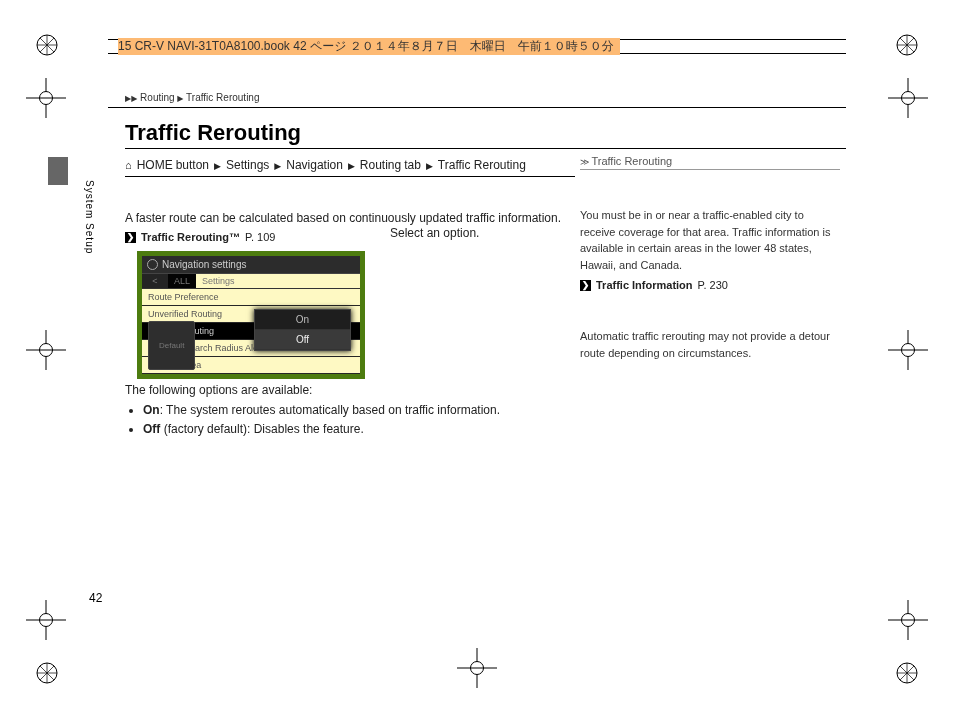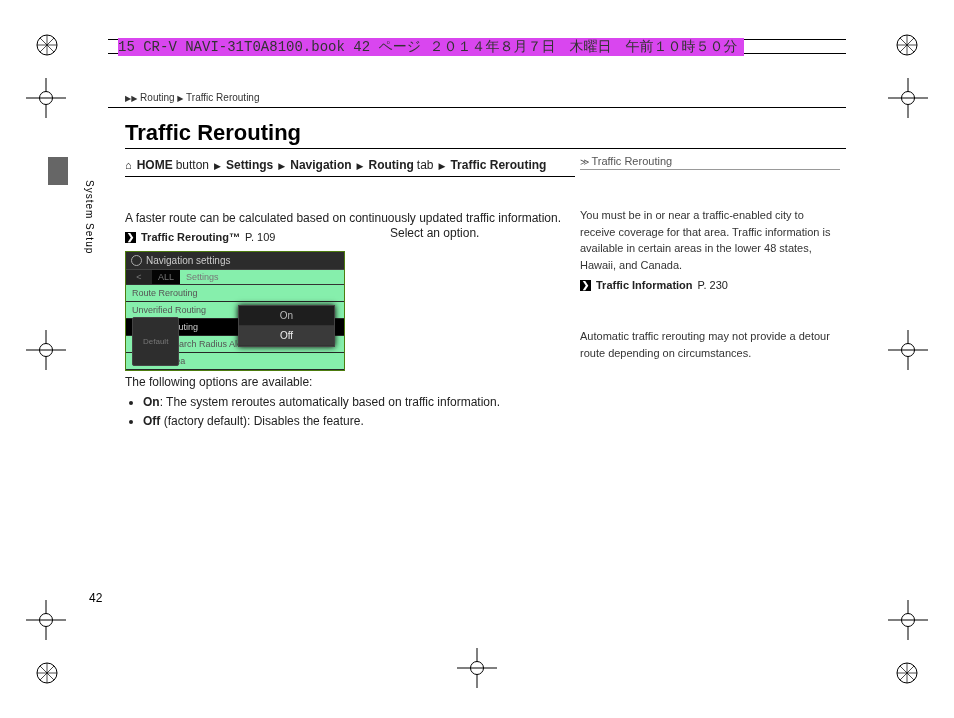--- a/index.html
+++ b/index.html
@@ -11,37 +11,37 @@
   .cross{position:absolute;width:40px;height:40px;}
   .cross::before,.cross::after{content:"";position:absolute;background:#000;}
   .cross::before{left:50%;top:0;width:1px;height:100%;transform:translateX(-50%);}
   .cross::after{top:50%;left:0;height:1px;width:100%;transform:translateY(-50%);}
   .cross .dot{position:absolute;width:12px;height:12px;border:1px solid #000;border-radius:50%;background:#fff;left:50%;top:50%;transform:translate(-50%,-50%);}
   .cross.lt{left:26px;top:78px;} .cross.rt{right:26px;top:78px;}
   .cross.lm{left:26px;top:330px;} .cross.rm{right:26px;top:330px;}
   .cross.lb{left:26px;bottom:78px;} .cross.rb{right:26px;bottom:78px;}
   .cross.bm{left:50%;bottom:30px;transform:translateX(-50%);}
   .header-line{position:absolute;left:108px;right:108px;top:39px;height:13px;border-top:1px solid #000;border-bottom:1px solid #000;display:flex;align-items:center;padding-left:10px;}
-  .header-line span{font-size:14px;background:#d946ef;padding-right:6px;font-family:Liberation Mono, monospace;color:#333;}
+  .header-line span{font-size:12px;background:#fdba74;padding-right:6px;font-family:Liberation Sans, sans-serif;color:#333;}
   .breadcrumb{position:absolute;left:125px;top:92px;font-size:10px;color:#333;}
   .breadcrumb .tri{font-size:8px;color:#333;}
   .bc-line{position:absolute;left:108px;right:108px;top:107px;border-top:1px solid #000;}
   .page-title{position:absolute;left:125px;top:120px;font-size:22px;font-weight:bold;color:#000;}
   .title-line{position:absolute;left:125px;right:108px;top:148px;border-top:1px solid #000;}
   .tab-block{position:absolute;left:48px;top:157px;width:20px;height:28px;background:#666;}
   .side-label{position:absolute;left:84px;top:180px;font-size:10px;color:#000;writing-mode:vertical-rl;text-orientation:mixed;letter-spacing:1px;}
   .main{position:absolute;left:125px;top:158px;width:450px;}
   .navline{font-size:12px;border-bottom:1px solid #000;padding-bottom:4px;margin-bottom:12px;display:flex;flex-wrap:wrap;align-items:baseline;gap:3px;}
   .navline .home-icon{font-size:11px;margin-right:2px;}
-  .navline b{font-weight:bold;}
+  .navline b{font-weight:normal;}
   .navline .tri{font-size:9px;margin:0 2px;}
   .body-text{font-size:12px;line-height:1.5;color:#222;margin-top:32px;}
   .ref{font-size:11px;margin:4px 0 8px;display:flex;align-items:center;gap:5px;}
   .ref-icon{width:11px;height:11px;background:#000;color:#fff;font-size:9px;display:inline-flex;align-items:center;justify-content:center;font-weight:bold;}
-  .screenshot{width:218px;height:118px;background:#86efac;border:1px solid #4d7c0f;position:relative;font-size:9px;color:#888;}
+  .screenshot{width:218px;height:118px;background:#fef9c3;border:5px solid #4d7c0f;position:relative;font-size:9px;color:#888;margin-left:12px;}
   .ss-title{background:#2c2c2c;color:#ccc;padding:3px 5px;border-bottom:1px solid #444;display:flex;align-items:center;gap:4px;font-size:10px;}
   .ss-title .gear{display:inline-block;width:9px;height:9px;border:1px solid #aaa;border-radius:50%;position:relative;}
   .ss-tabs{display:flex;border-bottom:1px solid #333;font-size:9px;}
   .ss-tabs div{padding:2px 6px;color:#777;}
   .ss-back{width:14px;background:#242424;color:#aaa;text-align:center;}
   .ss-tabs .active{background:#040404;}
   .ss-rows{position:relative;}
   .ss-row{padding:3px 6px;color:#555;border-bottom:1px solid #262626;font-size:9px;}
   .ss-row.sel{background:#000;color:#ccc;}
   .ss-popup{position:absolute;left:112px;top:20px;width:95px;background:#1e1e1e;border:1px solid #444;box-shadow:0 0 6px #000;}
@@ -154,21 +154,21 @@
     <div class="ss-title">
       <span class="gear"></span>
       <span>Navigation settings</span>
     </div>
     <div class="ss-tabs">
       <div class="ss-back">&lt;</div>
       <div class="active">ALL</div>
       <div>Settings</div>
     </div>
     <div class="ss-rows">
-      <div class="ss-row">Route Rerouting</div>
+      <div class="ss-row">Route Preference</div>
       <div class="ss-row">Unverified Routing</div>
       <div class="ss-row sel">Traffic Rerouting</div>
       <div class="ss-row">Edit POI Search Radius Alo</div>
       <div class="ss-row">Avoided Area</div>
       <div class="ss-popup">
         <div>On</div>
         <div class="sel">Off</div>
       </div>
     </div>
     <div class="ss-default">Default</div>

